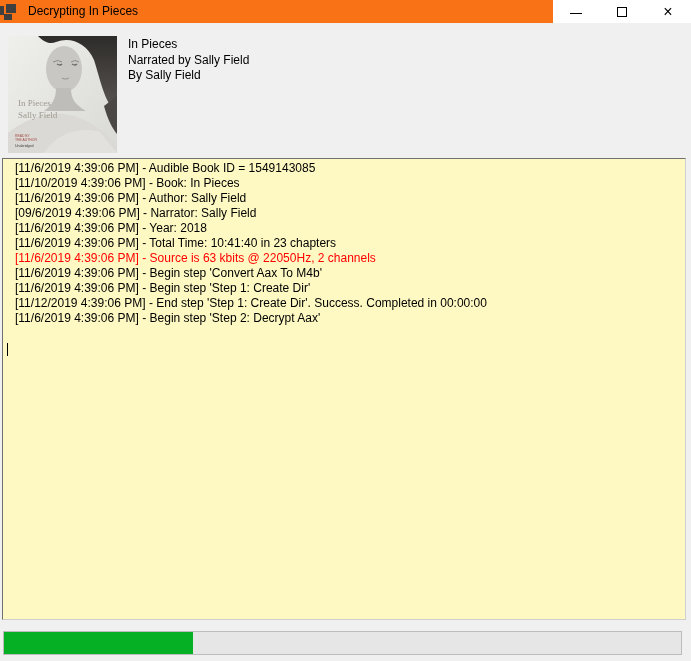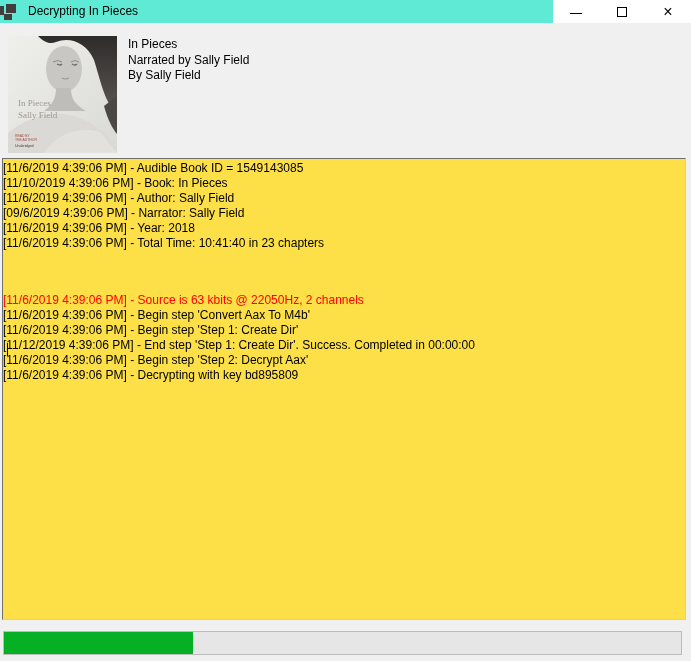--- a/index.html
+++ b/index.html
@@ -7,21 +7,21 @@
   body { font-family:"Liberation Sans", sans-serif; }
 
   .window {
     position:relative; width:691px; height:661px;
     background:#f0f0f0; overflow:hidden;
   }
 
   
   .titlebar {
     position:absolute; left:0; top:0; width:691px; height:23px;
-    background:#5eead4; display:flex; align-items:center;
+    background:#f97316; display:flex; align-items:center;
   }
   .app-icon { position:absolute; left:-3px; top:3px; width:20px; height:16px; }
   .app-icon .sq { position:absolute; background:#3f3f3f; }
   .app-icon .sq1 { left:0;  top:3px;  width:7px;  height:9px; }
   .app-icon .sq2 { left:9px; top:1px; width:10px; height:9px; }
   .app-icon .sq3 { left:7px; top:11px; width:8px; height:6px; }
   .title-text {
     position:absolute; left:28px; top:4px;
     font-size:12px; color:#000; white-space:nowrap;
   }
@@ -43,28 +43,28 @@
   }
   .cover svg { display:block; width:109px; height:117px; }
   .book-info {
     position:absolute; left:128px; top:37px;
     font-size:12px; line-height:15.5px; color:#000;
   }
 
   
   .log {
     position:absolute; left:2px; top:158px; width:684px; height:462px;
-    background:#fde047;
+    background:#fef9c3;
     border:1px solid; border-color:#707070 #cfcfcf #cfcfcf #707070;
-    padding:2px 0;
+    padding:2px 12px;
     font-size:12px; line-height:15px; color:#000;
     overflow:hidden;
   }
   .log-line { height:15px; white-space:pre; }
-  .log-line.red { color:#ff0000;margin-top:42px; }
+  .log-line.red { color:#ff0000; }
   .caret {
     position:absolute; left:4px; top:184px; width:1px; height:13px; background:#000;
   }
 
   
   .progress {
     position:absolute; left:3px; top:631px; width:679px; height:24px;
     background:#e6e6e6; border:1px solid #bcbcbc;
   }
   .progress-fill { height:100%; background:#06b025; width:0; }
@@ -141,21 +141,20 @@
       <div class="log-line"><span>[11/10/2019 4:39:06 PM] - Book: In Pieces</span></div>
       <div class="log-line"><span>[11/6/2019 4:39:06 PM] - Author: Sally Field</span></div>
       <div class="log-line"><span>[09/6/2019 4:39:06 PM] - Narrator: Sally Field</span></div>
       <div class="log-line"><span>[11/6/2019 4:39:06 PM] - Year: 2018</span></div>
       <div class="log-line"><span>[11/6/2019 4:39:06 PM] - Total Time: 10:41:40 in 23 chapters</span></div>
       <div class="log-line red"><span>[11/6/2019 4:39:06 PM] - Source is 63 kbits @ 22050Hz, 2 channels</span></div>
       <div class="log-line"><span>[11/6/2019 4:39:06 PM] - Begin step 'Convert Aax To M4b'</span></div>
       <div class="log-line"><span>[11/6/2019 4:39:06 PM] - Begin step 'Step 1: Create Dir'</span></div>
       <div class="log-line"><span>[11/12/2019 4:39:06 PM] - End step 'Step 1: Create Dir'. Success. Completed in 00:00:00</span></div>
       <div class="log-line"><span>[11/6/2019 4:39:06 PM] - Begin step 'Step 2: Decrypt Aax'</span></div>
-      <div class="log-line"><span>[11/6/2019 4:39:06 PM] - Decrypting with key bd895809</span></div>
       <div class="caret"></div>
   </div>
 
   <div class="progress">
     <div class="progress-fill" style="width: 27.9%; background: rgb(6, 176, 37);"></div>
   </div>
 
 </div>
 
 </body></html>

